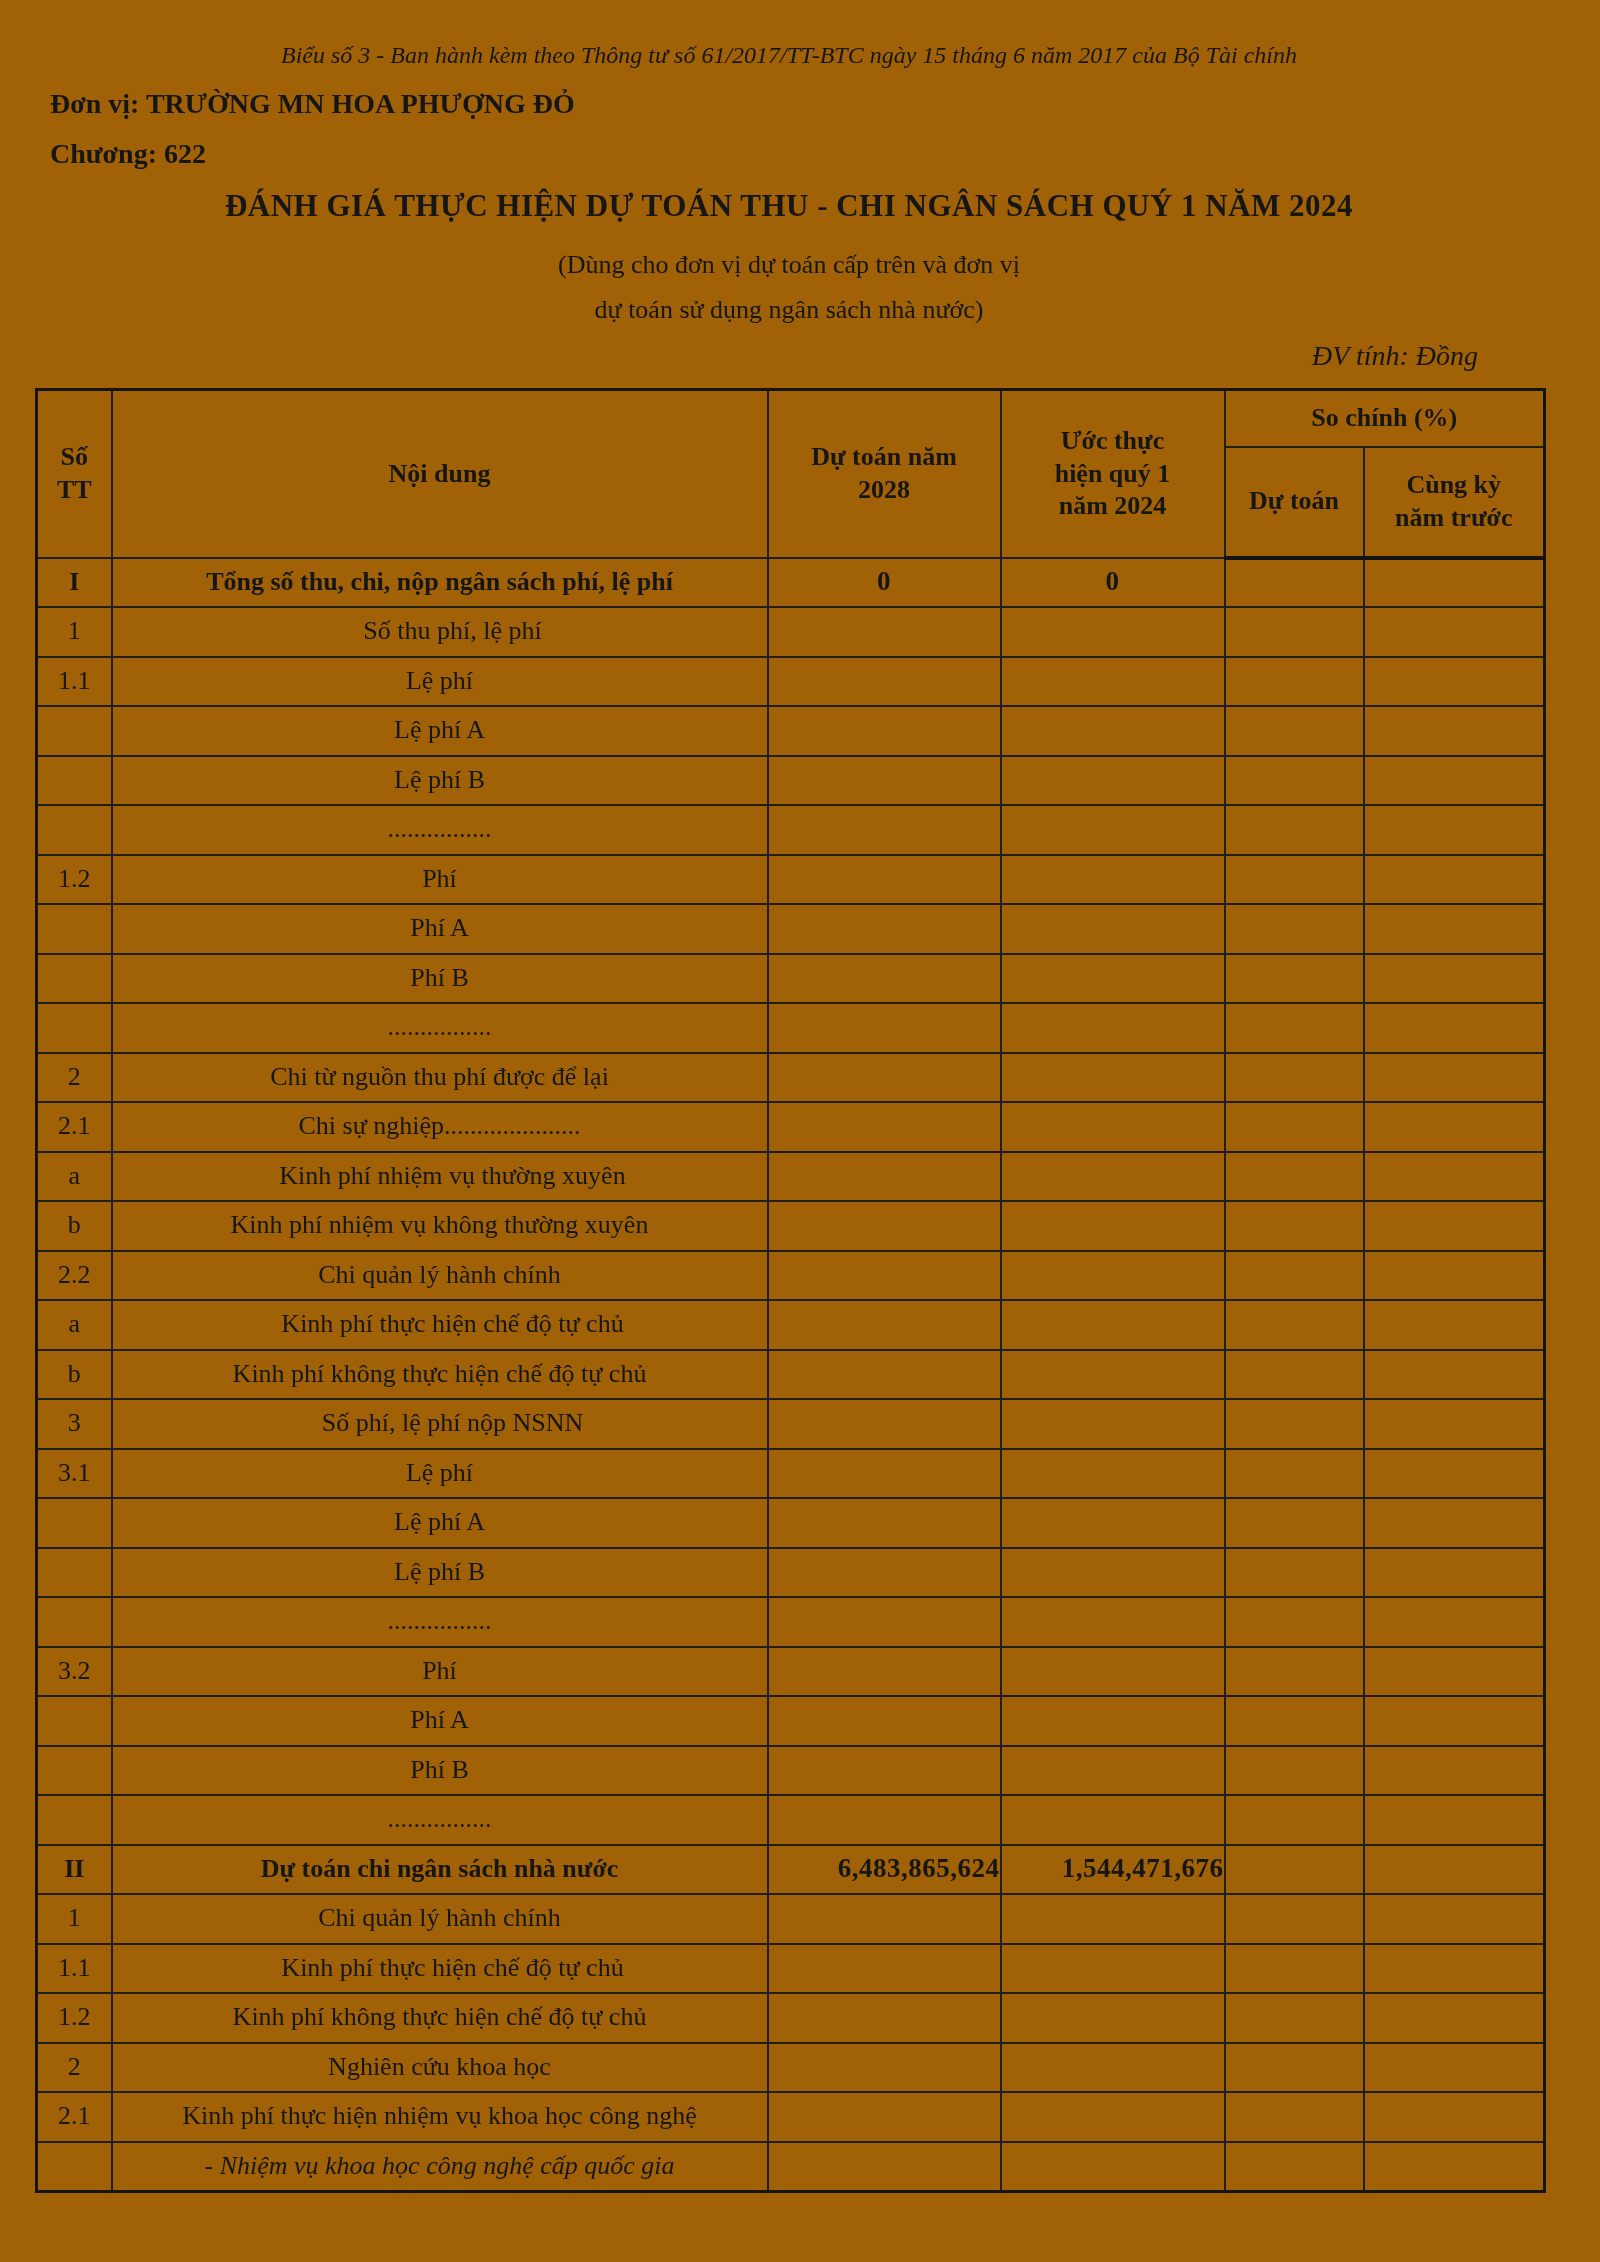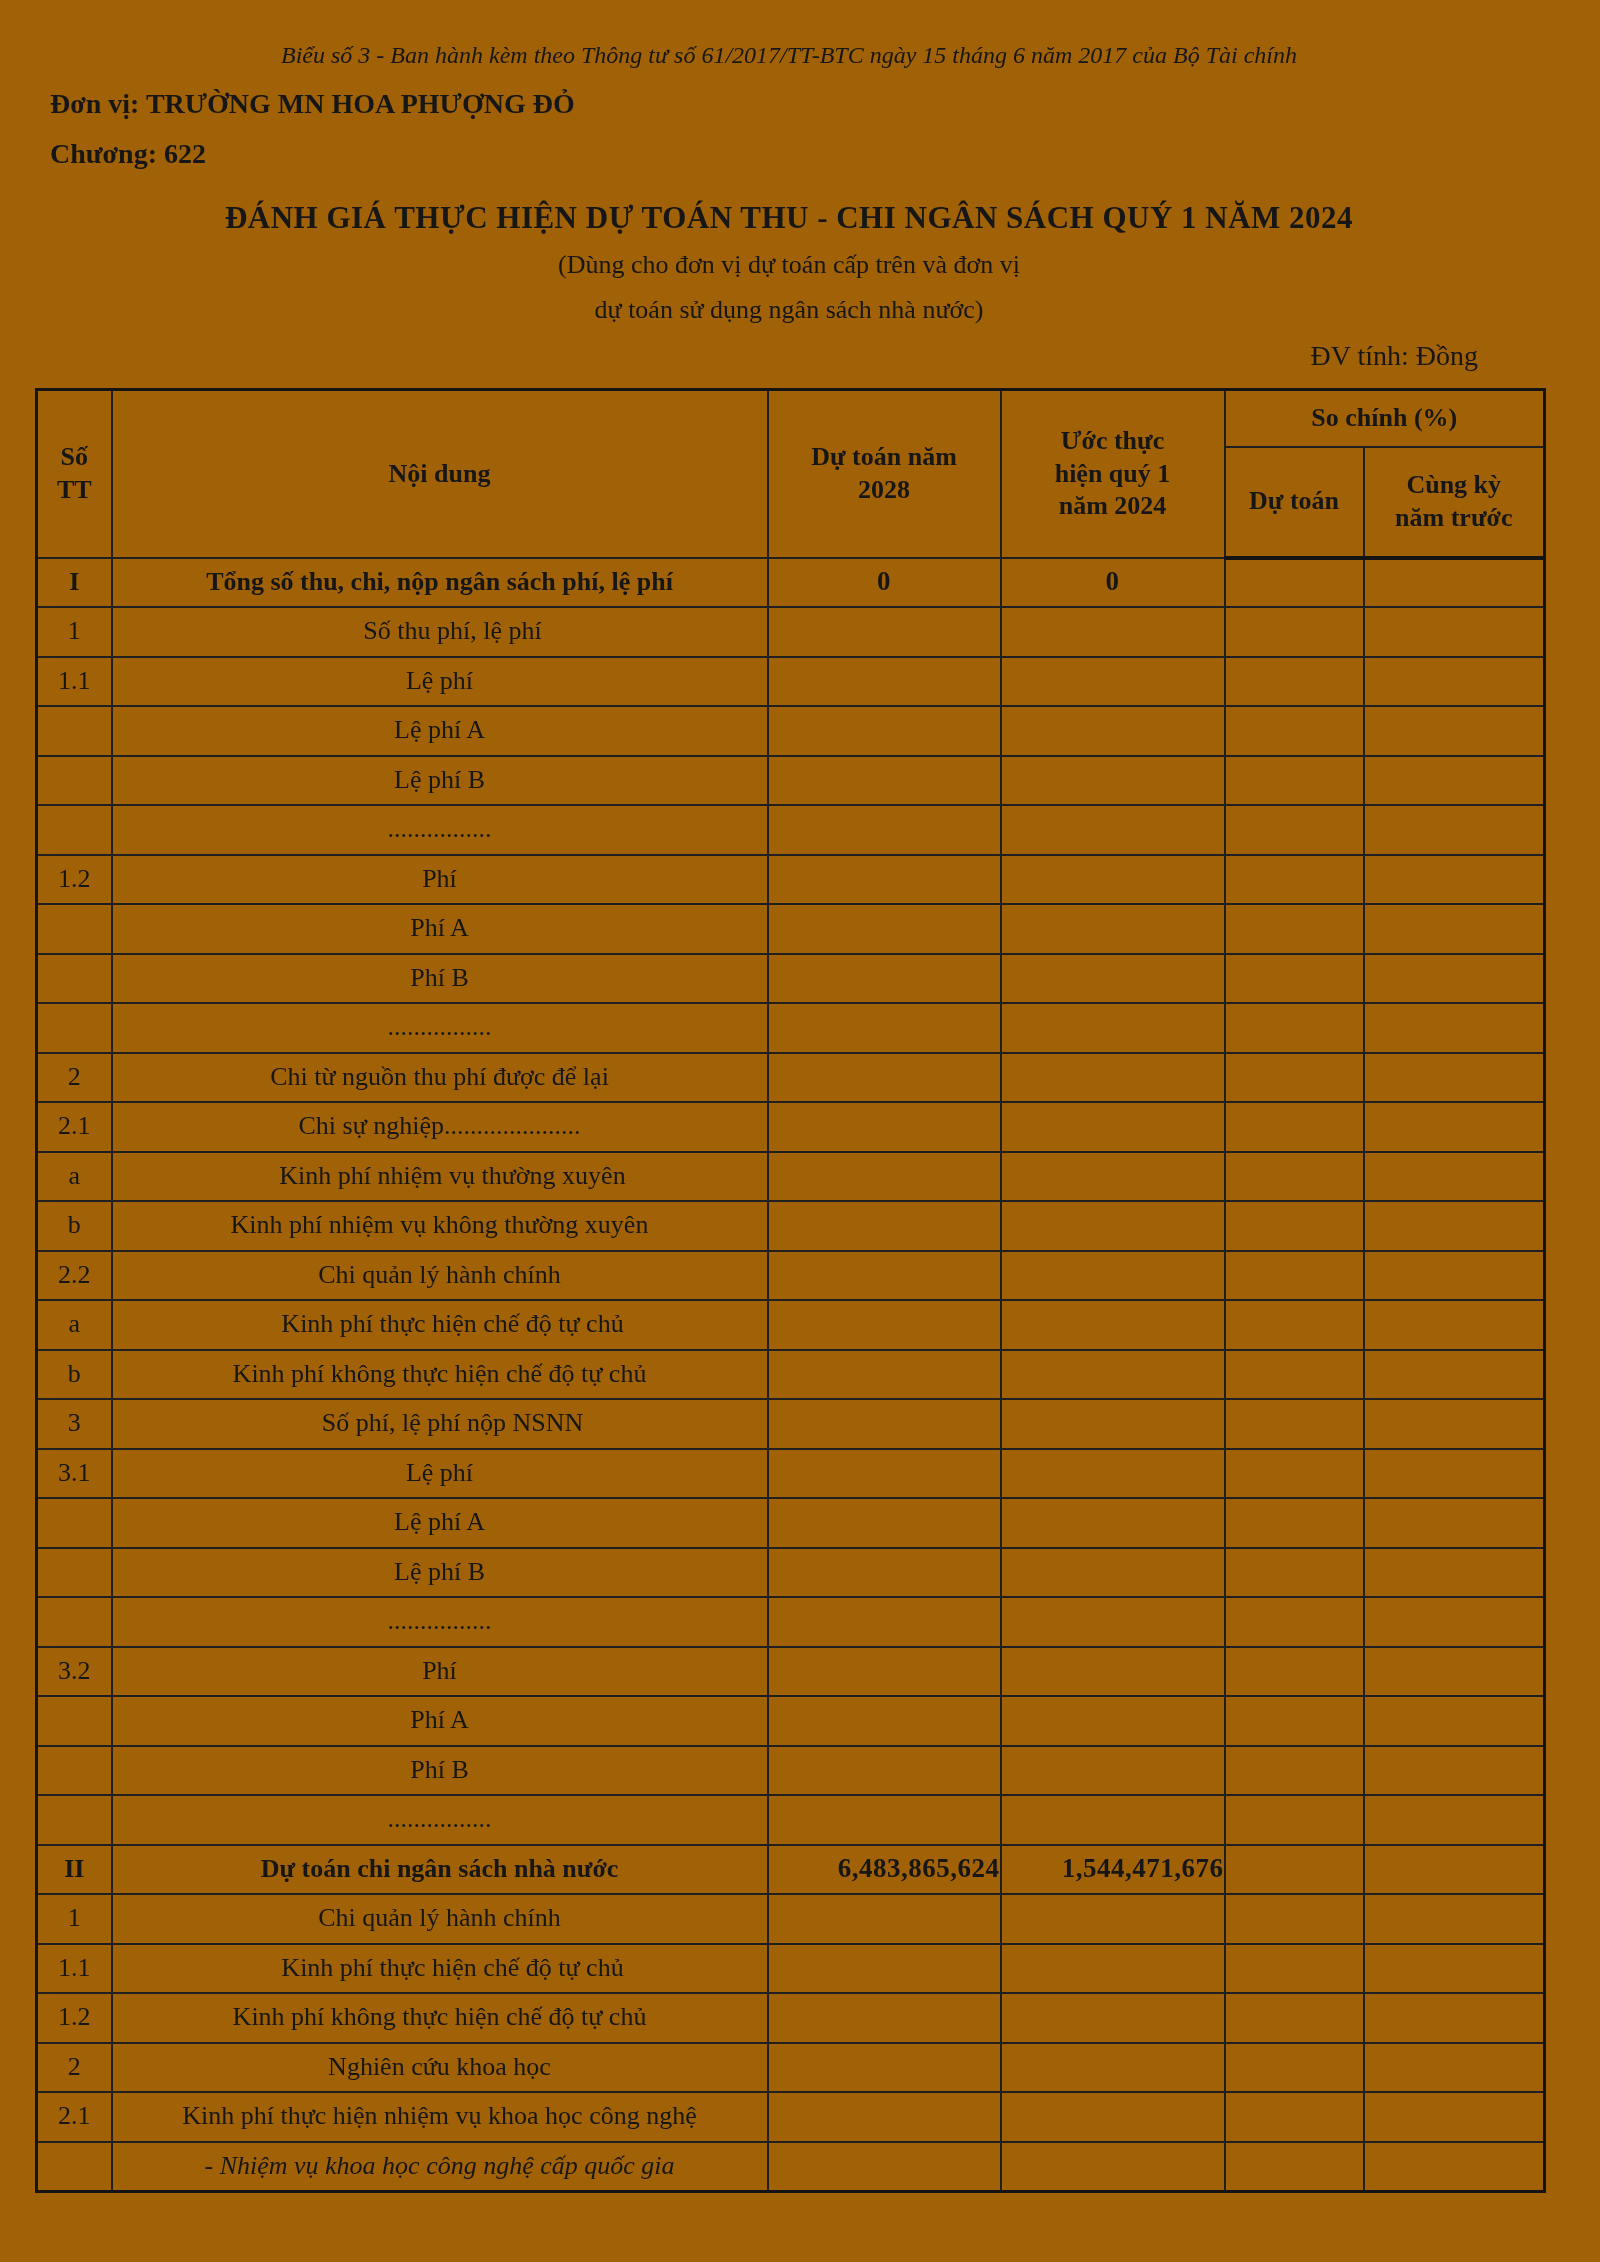--- a/index.html
+++ b/index.html
@@ -10,24 +10,24 @@
     height:2262px;
     background:#a16207;
     color:#161616;
     font-family:"Liberation Serif","DejaVu Serif",serif;
     overflow:hidden;
   }
   .hdr-line{position:absolute;left:35px;width:1508px;text-align:center;}
   .note{top:42px;font-style:italic;font-size:24px;}
   .unit-line{position:absolute;left:50px;top:88px;font-weight:bold;font-size:28px;}
   .chapter-line{position:absolute;left:50px;top:138px;font-weight:bold;font-size:28px;}
-  .doc-title{top:200px;font-weight:bold;font-size:31px;letter-spacing:0.5px;}
+  .doc-title{top:188px;font-weight:bold;font-size:31px;letter-spacing:0.5px;}
   .subtitle1{top:250px;font-size:26px;}
   .subtitle2{top:295px;font-size:26px;}
-  .dv-tinh{position:absolute;right:122px;top:340px;font-size:28px;}
+  .dv-tinh{position:absolute;right:122px;top:340px;font-style:italic;font-size:28px;}
 
   table.budget{
     position:absolute;
     left:35px;top:388px;
     width:1508px;
     border-collapse:collapse;
     table-layout:fixed;
   }
   table.budget th,
   table.budget td{

